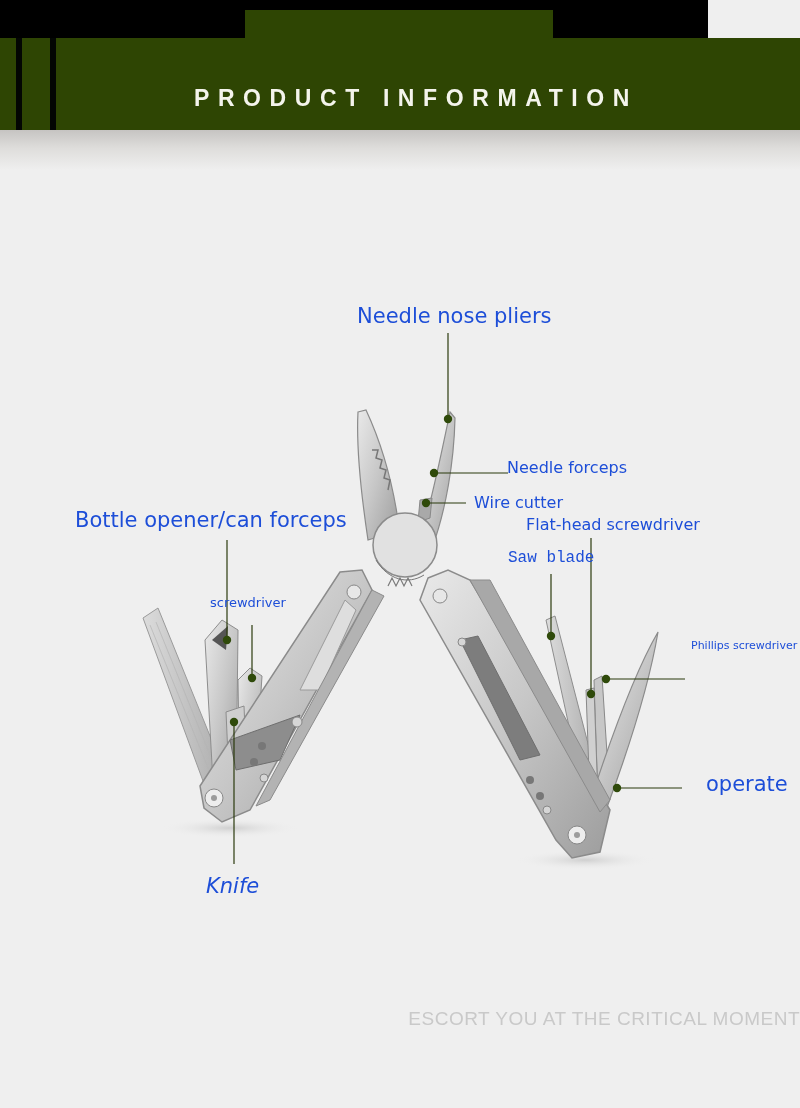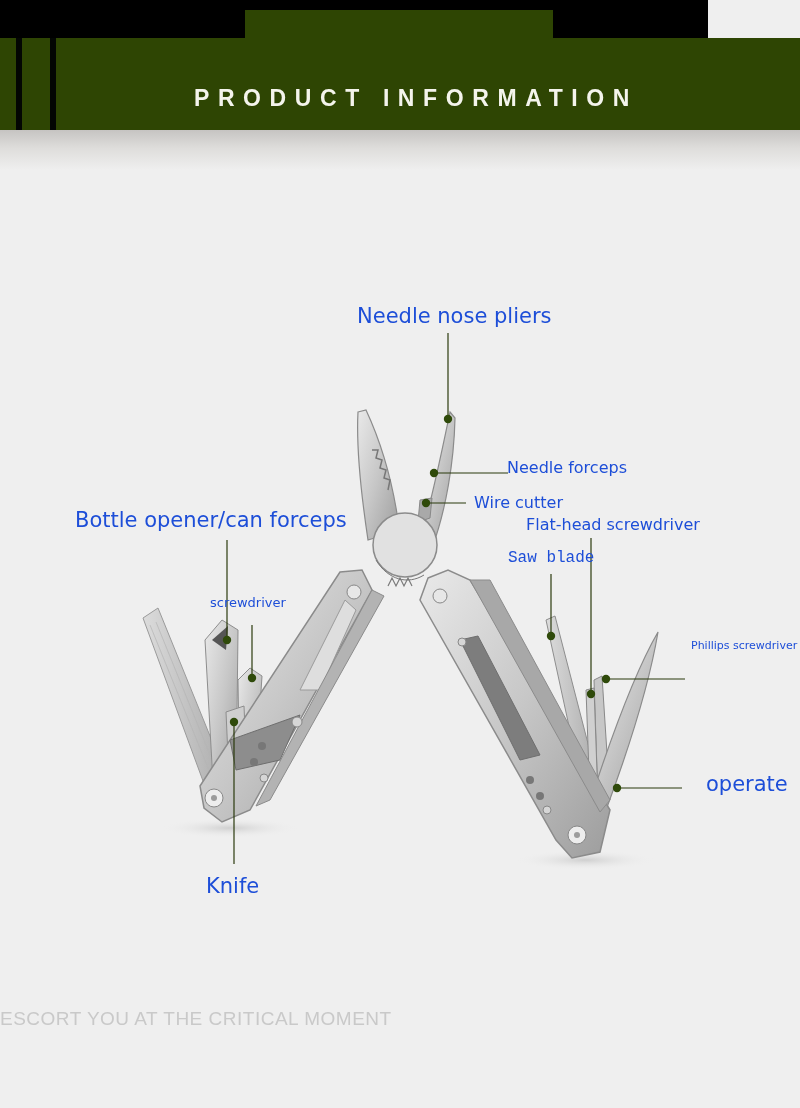--- a/index.html
+++ b/index.html
@@ -15,21 +15,21 @@
   .header .title {
     position: absolute; left: 0; top: 84px; width: 832px; text-align: center;
     color: #f4f4ec; font-family: "Liberation Sans", sans-serif; font-weight: bold;
     font-size: 23px; letter-spacing: 8.6px; line-height: 28px;
   }
   .shadow { position: absolute; left: 0; top: 130px; width: 800px; height: 40px;
     background: linear-gradient(to bottom, #c6c4c2 0%, #dedddb 45%, #efefef 100%); }
   svg.tool { position: absolute; left: 0; top: 0; }
   .label { position: absolute; color: #1d4ed8; font-family: "DejaVu Sans", sans-serif;
     white-space: nowrap; line-height: 1; }
-  .tagline { position: absolute; left: 0; top: 1008px; width: 800px; text-align: left;
+  .tagline { position: absolute; left: 0; top: 1008px; width: 800px; text-align: right;
     color: #c9c9c9; font-family: "Liberation Sans", sans-serif; font-size: 19px; letter-spacing: 0.5px; }
 </style>
 </head>
 <body>
 
 <div class="header">
   <div class="tab"></div>
   <div class="band"></div>
   <div class="stripe" style="left:16px"></div>
   <div class="stripe" style="left:50px"></div>
@@ -151,15 +151,15 @@
 
 <div class="label" style="left:357px; top:306px; font-size:21px;">Needle nose pliers</div>
 <div class="label" style="left:507px; top:460px; font-size:16px;">Needle forceps</div>
 <div class="label" style="left:474px; top:495px; font-size:16px;">Wire cutter</div>
 <div class="label" style="left:499px; top:517px; font-size:16px;margin-left:27px;">Flat-head screwdriver</div>
 <div class="label" style="left:508px; top:550px; font-size:16px;font-family:Liberation Mono, monospace;">Saw blade</div>
 <div class="label" style="left:691px; top:640px; font-size:11px;">Phillips screwdriver</div>
 <div class="label" style="left:691px; top:774px; font-size:21px;margin-left:15px;">operate</div>
 <div class="label" style="left:75px; top:510px; font-size:21px;">Bottle opener/can forceps</div>
 <div class="label" style="left:210px; top:596px; font-size:13px;">screwdriver</div>
-<div class="label" style="left:206px; top:876px; font-size:21px;">Knife</div>
+<div class="label" style="left:206px; top:876px; font-size:21px;font-style:italic;">Knife</div>
 
 <div class="tagline">ESCORT YOU AT THE CRITICAL MOMENT</div>
 
 </body></html>

